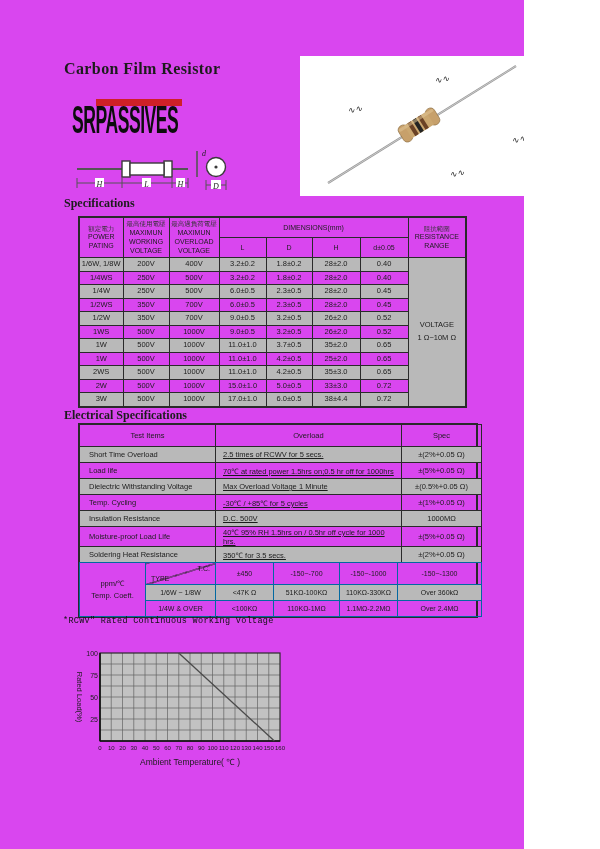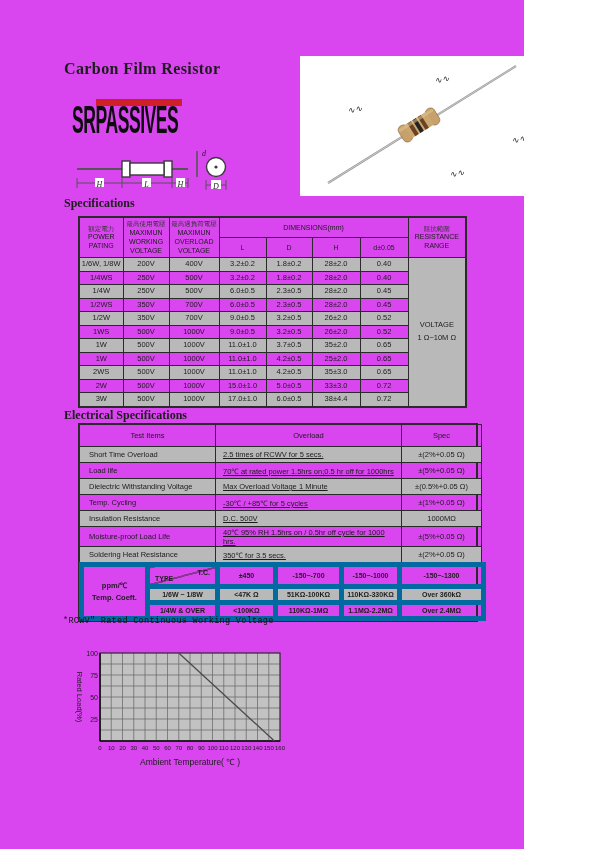--- a/index.html
+++ b/index.html
@@ -38,21 +38,21 @@
   
   .elec-wrap { position:absolute; left:78px; top:423px; width:400px; border:2px solid #2a2a2a; }
   .elec-table { width:100%; table-layout:fixed; font-size:7.5px; }
   .elec-table th, .elec-table td { border:1px solid #2a2a2a; }
   .elec-table th { font-weight:normal; height:22px; font-size:7.5px; }
   .elec-table td { height:16px; padding:0 2px; }
   .elec-table td.item { text-align:left; padding-left:9px; }
   .elec-table td.cond { text-align:left; padding-left:7px;text-decoration:underline; }
   .elec-table td.spec { text-align:center; padding:0 1px; }
   .tc-table { width:100%; table-layout:fixed; font-size:7px; text-align:center; }
-  .tc-table td { border:5px solid #0369a1; height:16px;font-weight:bold; }
+  .tc-table td { border:1px solid #0369a1; height:16px; }
   .tc-head td { height:22px; }
   .diag {
     position:relative;
     background:linear-gradient(to bottom right, transparent calc(50% - .5px), #2a2a2a calc(50% - .5px), #2a2a2a calc(50% + .5px), transparent calc(50% + .5px));
   }
   .diag .tc  { position:absolute; top:2px;  right:5px; font-size:7px; }
   .diag .typ { position:absolute; bottom:2px; left:5px; font-size:7px; }
   .ppm { font-size:7.5px; line-height:1.6; }
   .footnote {
     position:absolute; left:63px; top:616px; font-family:"Liberation Mono", monospace;

